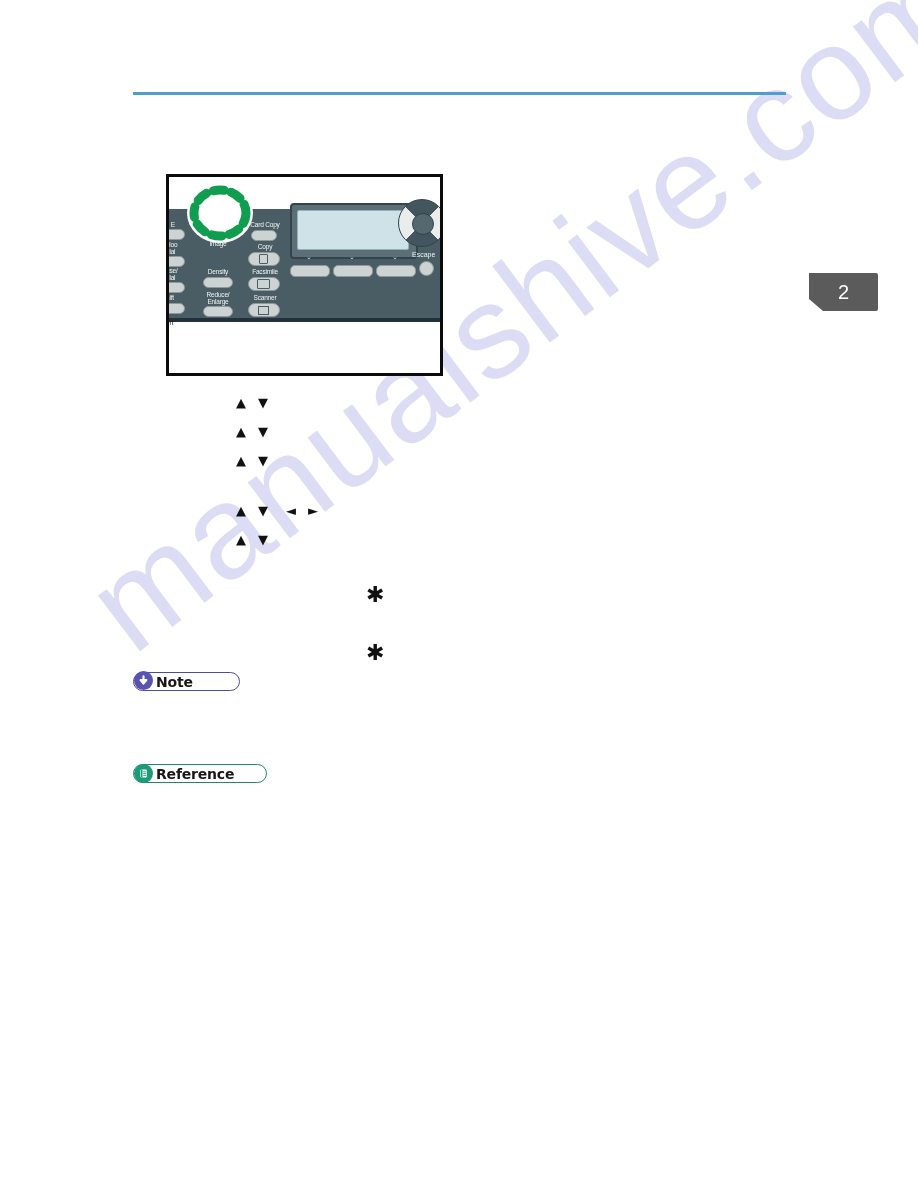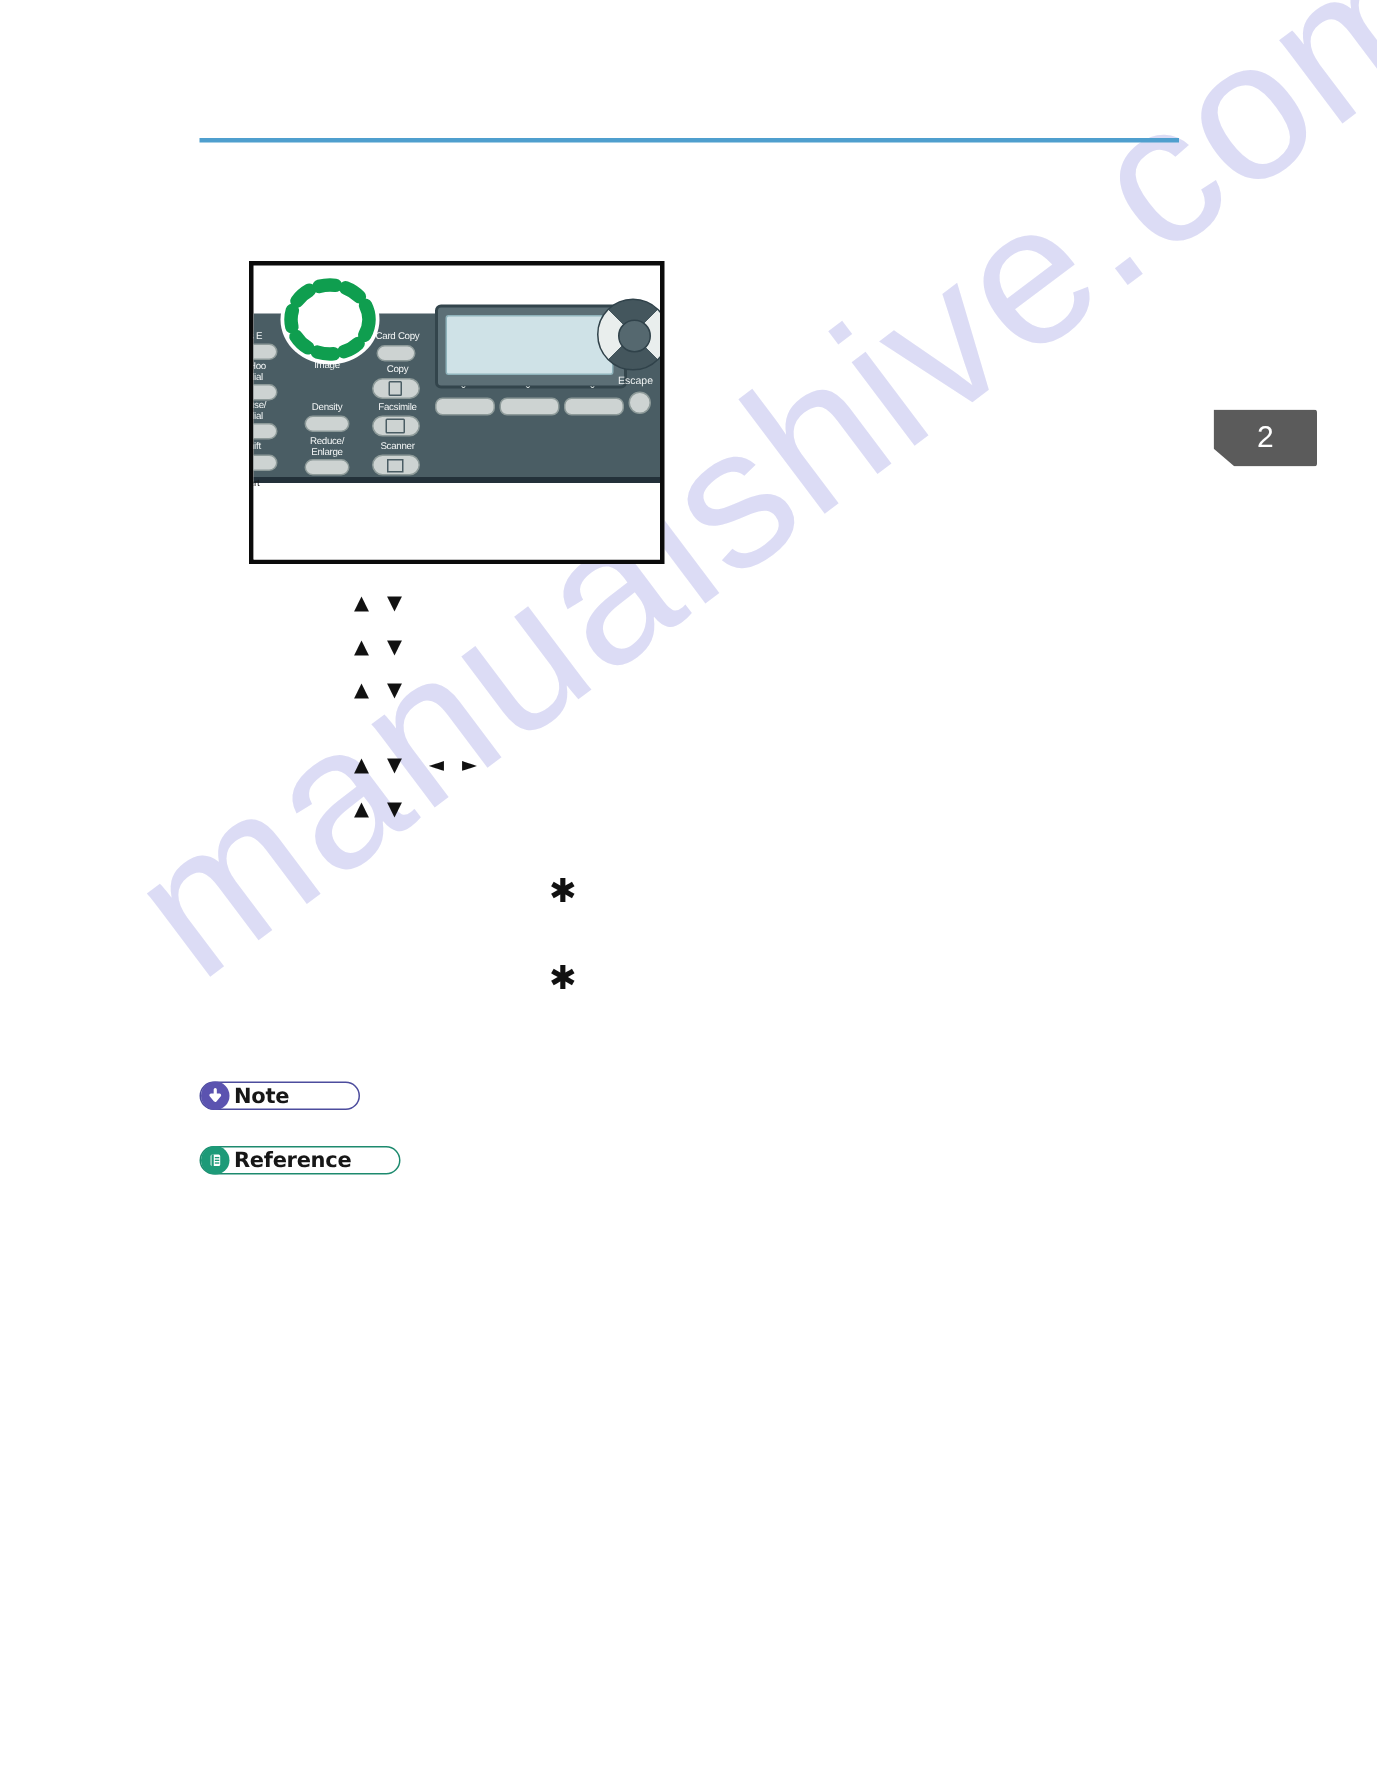--- a/index.html
+++ b/index.html
@@ -144,21 +144,21 @@
 
   
   .badge{
     position:absolute;height:19px;
     border-radius:10px;
     background:#ffffff;
     display:flex;align-items:center;
     box-sizing:border-box;
     padding-right:10px;
   }
-  .badge.note{left:133px;top:721px;width:107px;border:1px solid #4c4c9d;}
+  .badge.note{left:133px;top:672px;width:107px;border:1px solid #4c4c9d;align-items:flex-end;}
   .badge.reference{left:133px;top:764px;width:134px;border:1px solid #1d8a6e;}
   .badge .bicon{
     width:19px;height:19px;border-radius:50%;
     display:flex;align-items:center;justify-content:center;
     margin-right:3px;flex:none;
   }
   .badge.note .bicon{background:#5b53b0;}
   .badge.reference .bicon{background:#1d9a78;}
   .badge .btext{
     font-family:"DejaVu Sans", sans-serif;

